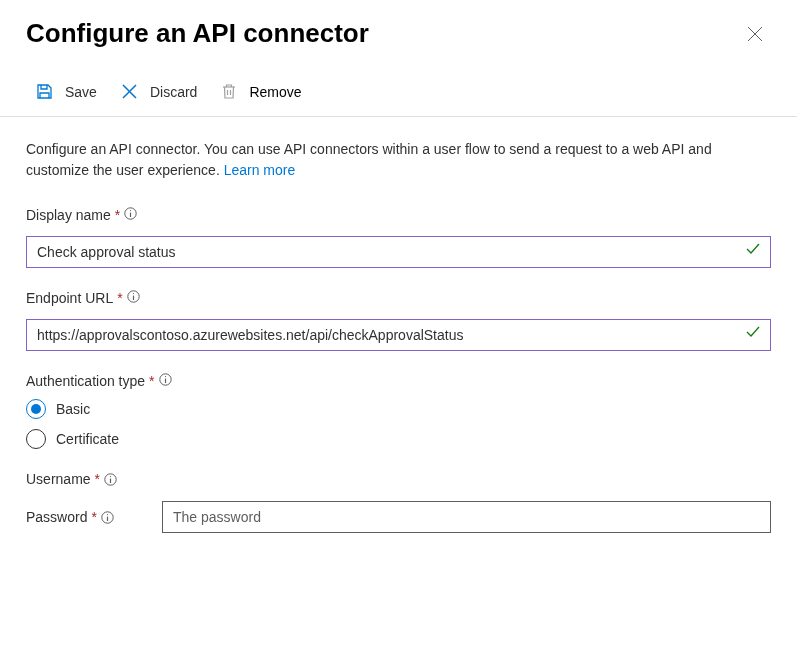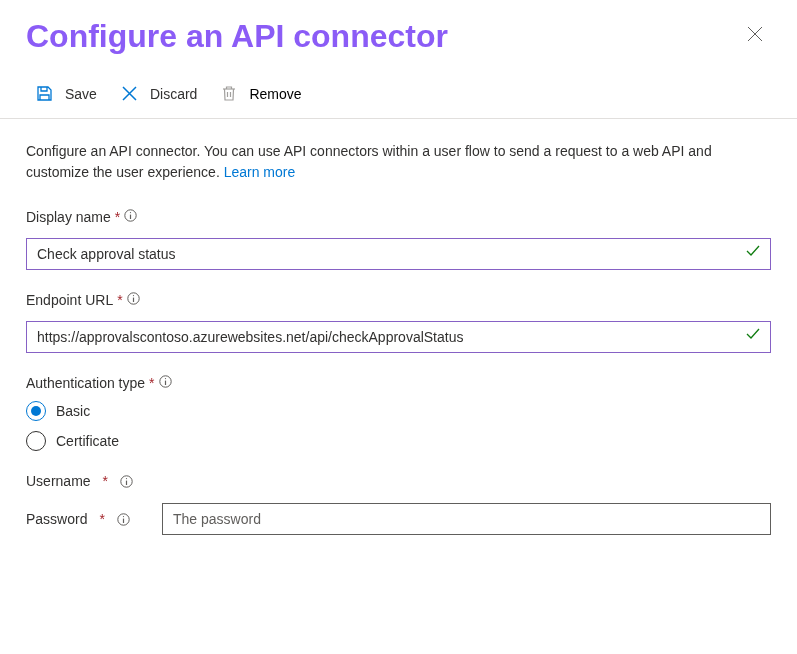--- a/index.html
+++ b/index.html
@@ -15,23 +15,23 @@
       width: 797px;
       padding: 0;
     }
     .header {
       display: flex;
       justify-content: space-between;
       align-items: flex-start;
       padding: 18px 26px 0 26px;
     }
     .page-title {
-      font-size: 32px;
+      font-size: 26px;
       font-weight: 600;
-      color: #8b5cf6;
+      color: #000000;
     }
     .close-btn {
       cursor: pointer;
       padding: 8px;
       color: #605e5c;
       display: flex;
       align-items: center;
       justify-content: center;
     }
     .toolbar {
@@ -150,21 +150,21 @@
     }
     .inline-row {
       display: flex;
       align-items: center;
       gap: 18px;
       margin-bottom: 14px;
     }
     .inline-label {
       display: flex;
       align-items: center;
-      gap: 12px;
+      gap: 4px;
       width: 118px;
       font-size: 14px;
       color: #323130;
       flex-shrink: 0;
     }
     .inline-input {
       flex: 1;
       padding: 6px 10px;
       border: 1px solid #605e5c;
       font-size: 14px;

